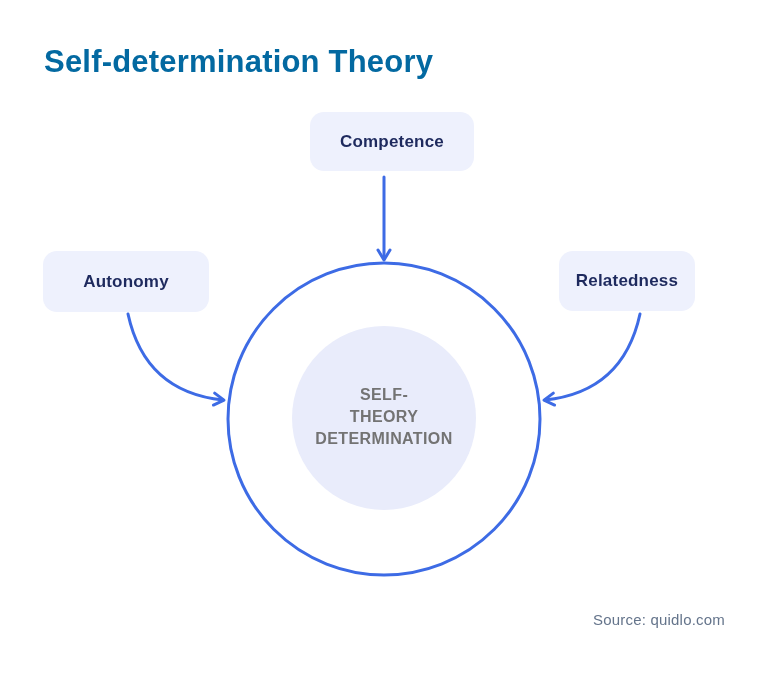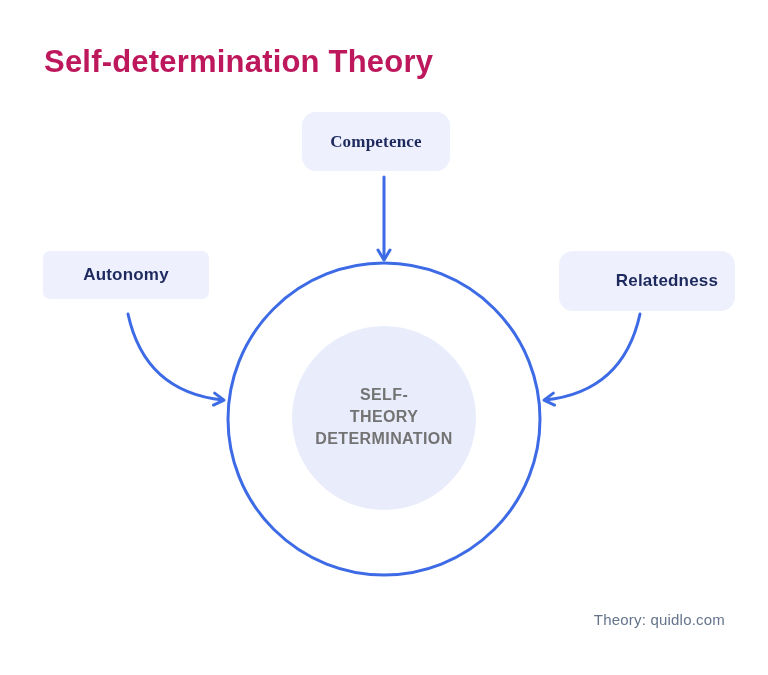--- a/index.html
+++ b/index.html
@@ -16,37 +16,37 @@
     overflow: hidden;
   }
   .page-title {
     position: absolute;
     left: 44px;
     top: 44px;
     margin: 0;
     font-size: 31px;
     font-weight: bold;
     letter-spacing: 0.2px;
-    color: #be185d;
+    color: #0369a1;
   }
   .node-box {
     position: absolute;
     display: flex;
     align-items: center;
     justify-content: center;
     background: #EEF1FD;
     border-radius: 14px;
     color: #1E2A5E;
     font-size: 17px;
     font-weight: bold;
     letter-spacing: 0.2px;
   }
-  .node-competence  { left: 302px; top: 112px; width: 148px; height: 59px; font-family: Liberation Serif, serif; }
-  .node-autonomy    { left: 43px;  top: 251px; width: 166px; height: 48px; border-radius: 7px; }
-  .node-relatedness { left: 559px; top: 251px; width: 136px; height: 60px; padding-left: 40px; }
+  .node-competence  { left: 310px; top: 112px; width: 164px; height: 59px; }
+  .node-autonomy    { left: 43px;  top: 251px; width: 166px; height: 61px; }
+  .node-relatedness { left: 559px; top: 251px; width: 136px; height: 60px; }
   .diagram-svg {
     position: absolute;
     left: 0;
     top: 0;
     width: 768px;
     height: 675px;
   }
   .center-label {
     position: absolute;
     left: 284px;
@@ -100,15 +100,15 @@
   <div class="node-box node-autonomy">Autonomy</div>
 
   <div class="node-box node-relatedness">Relatedness</div>
 
   <div class="center-label">
     <span>SELF-</span>
     <span>THEORY</span>
     <span>DETERMINATION</span>
   </div>
 
-  <div class="source-credit">Theory: quidlo.com</div>
+  <div class="source-credit">Source: quidlo.com</div>
 
 </div>
 
 </body></html>

